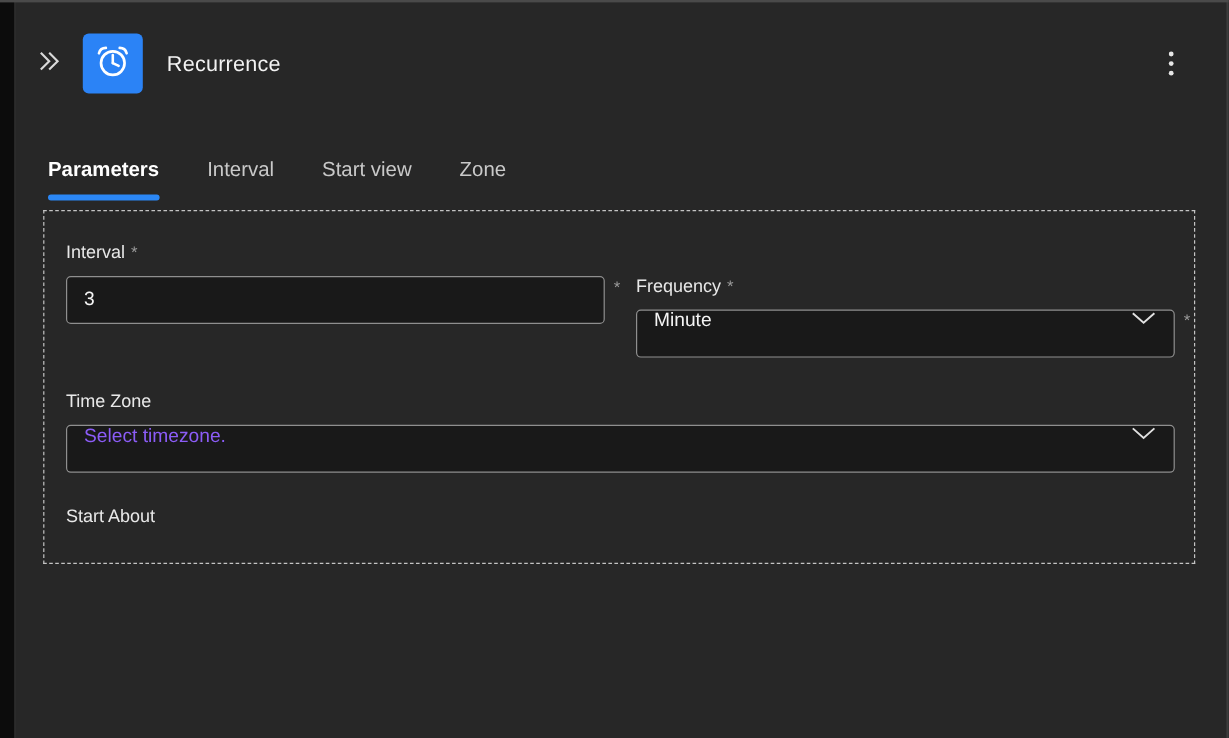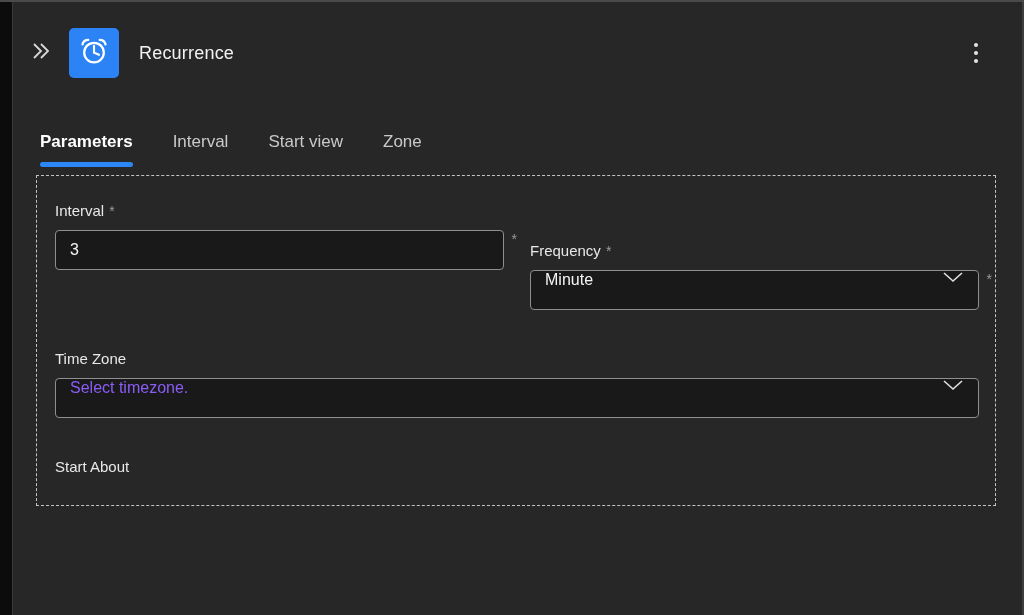--- a/index.html
+++ b/index.html
@@ -39,21 +39,21 @@
   .section-label { margin-top: 44px; font-size: 15px; color: #e8e8e8; }
   .req { color: #9a9a9a; margin-left: 5px; font-size: 14px; }
 
   .dashed-box {
     margin-top: 8px;
     border: 1px dashed #c4c4c4;
     padding: 26px 16px 19px 18px;
   }
   .row-2col { display: grid; grid-template-columns: 1fr 1fr; column-gap: 26px; }
   .field { margin-top: 0; }
-  .field + .field, .row-2col + .field { margin-top: 40px; }
+  .field + .field, .row-2col + .field { margin-top: 28px; }
   .field-label { font-size: 15px; color: #e8e8e8; margin-bottom: 11px; }
   .input-wrap { position: relative; }
   .req-after { position: absolute; right: -13px; top: 1px; color: #9a9a9a; font-size: 14px; }
 
   .text-input, .combobox {
     width: 100%; height: 40px;
     background: #191919;
     border: 1px solid #8f8f8f;
     border-radius: 4px;
     padding: 0 14px;

